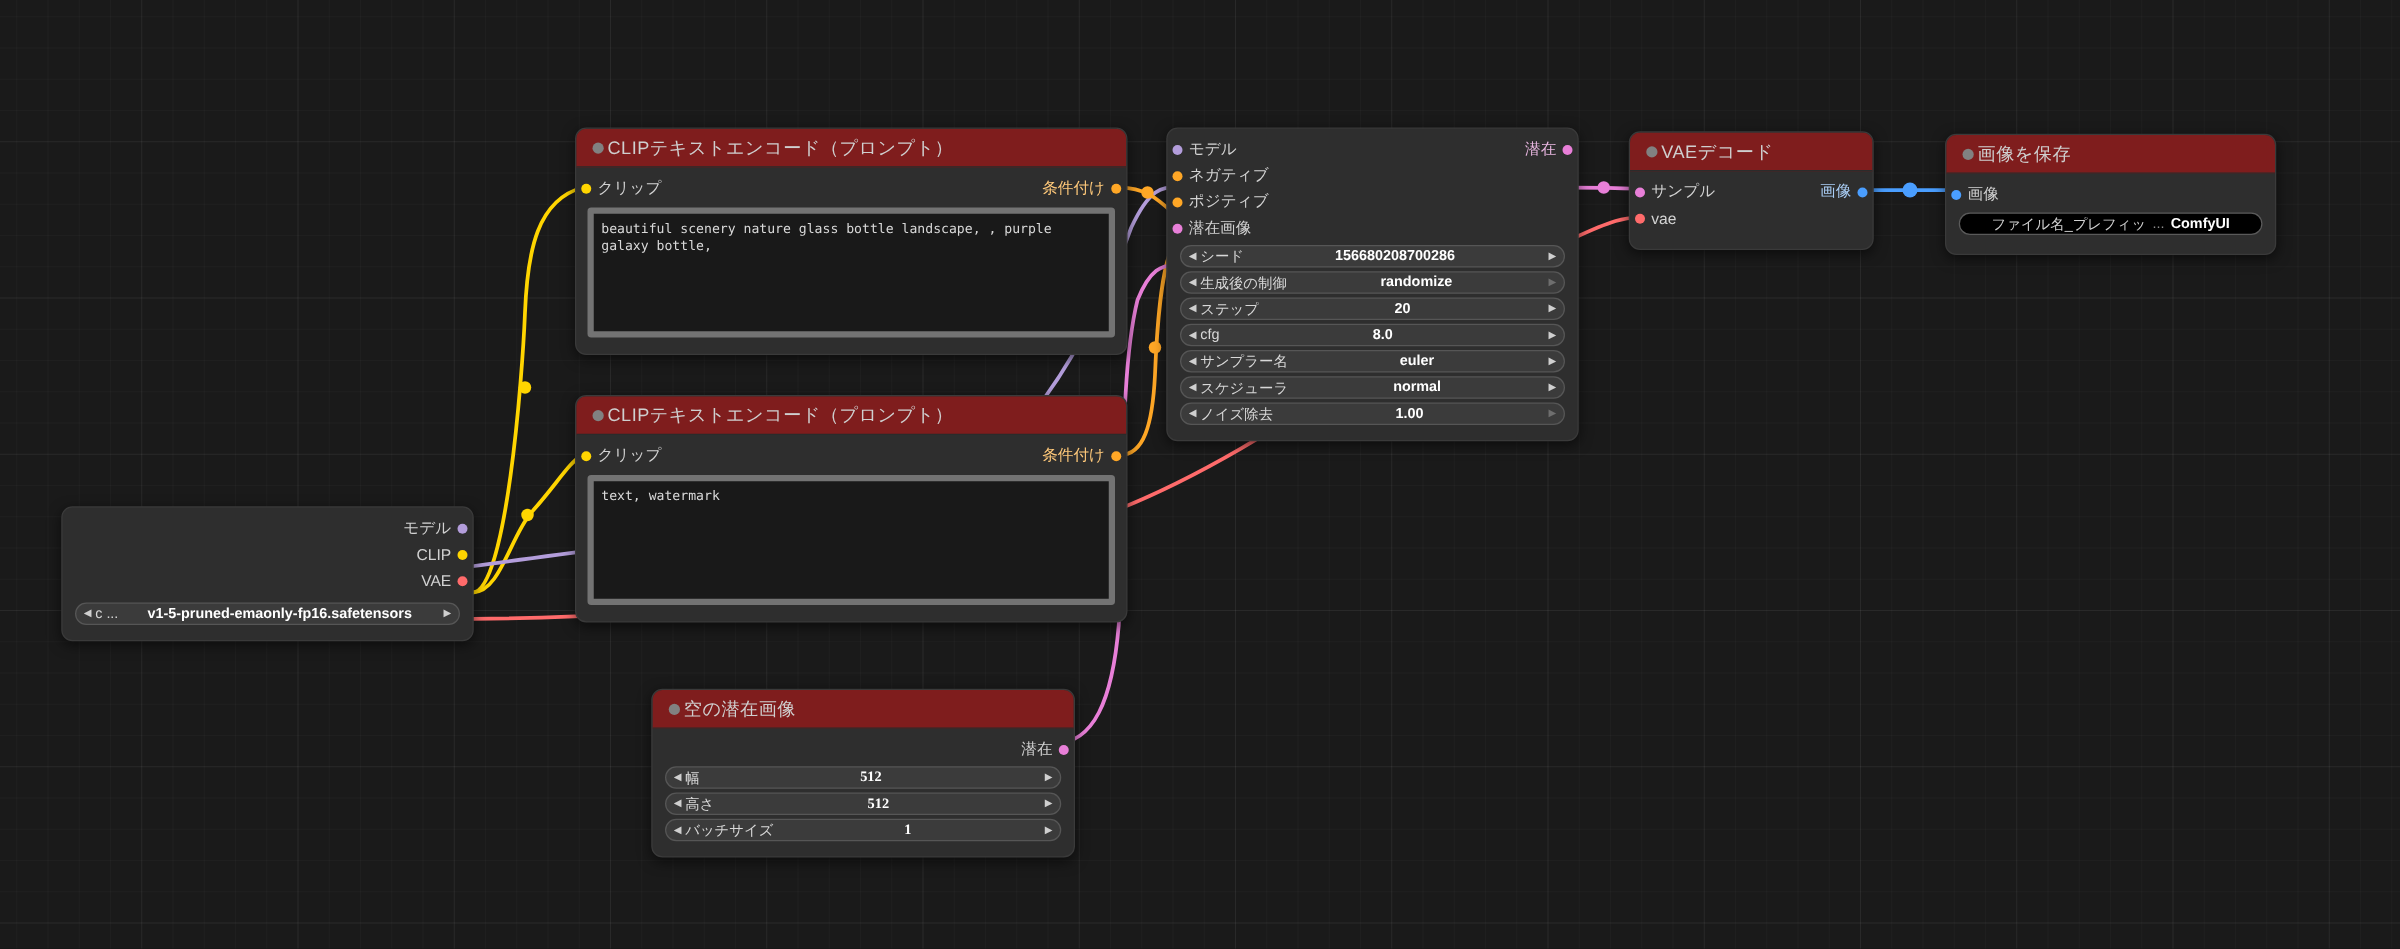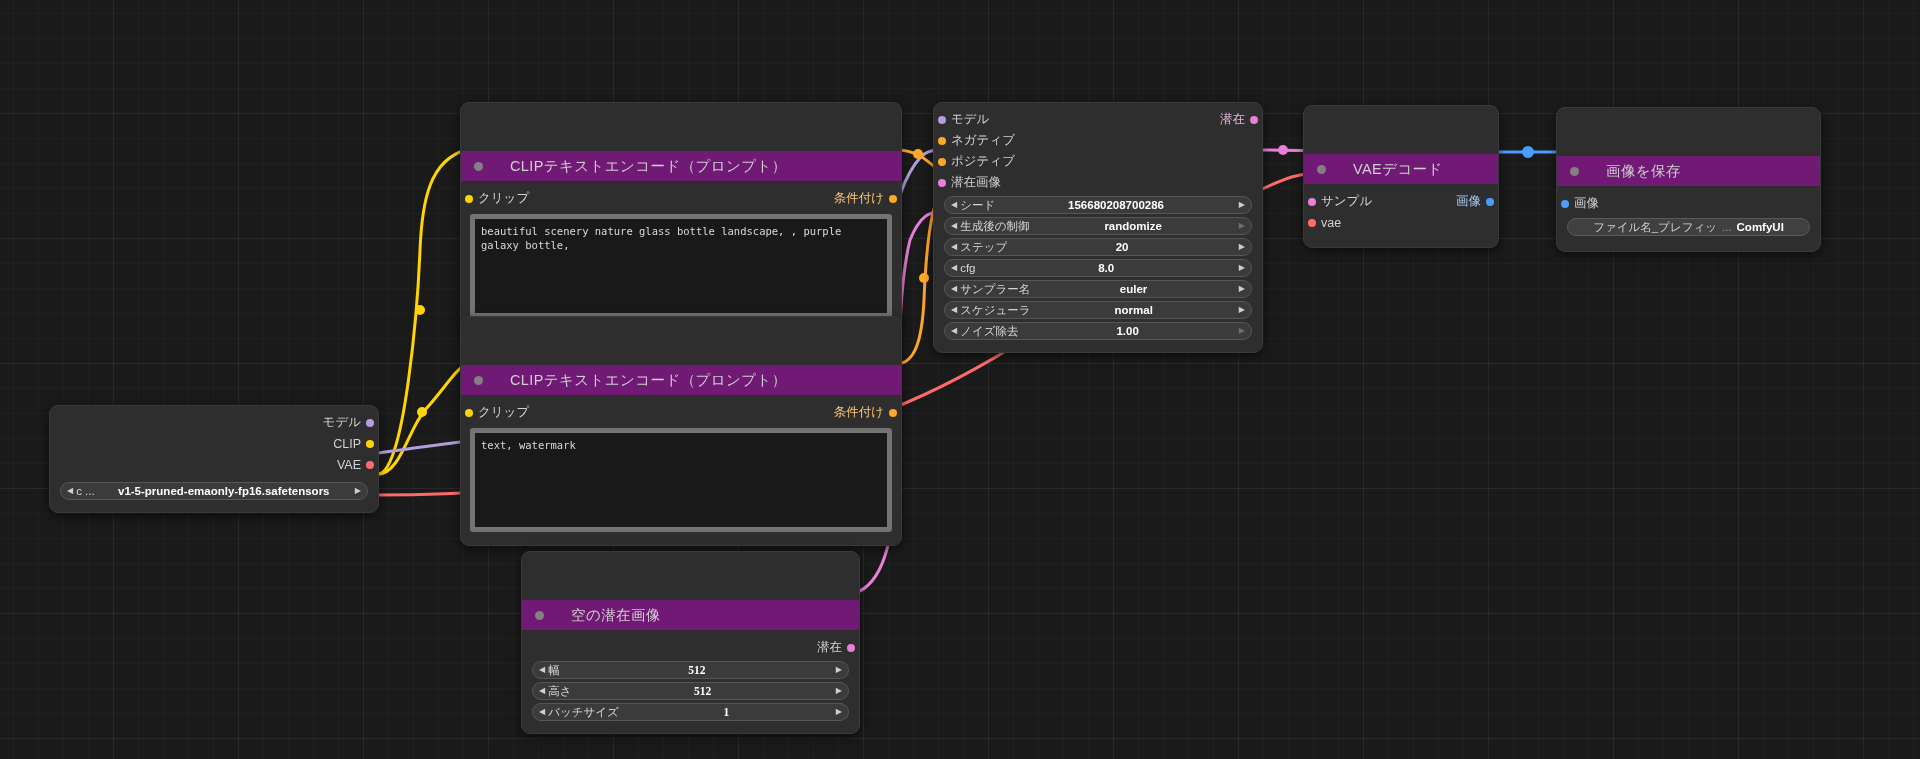--- a/index.html
+++ b/index.html
@@ -24,26 +24,25 @@
   .node {
     position:absolute;
     background:#2e2e2e;
     border-radius:9px;
     box-shadow:0 3px 10px rgba(0,0,0,0.55);
     border:1px solid #3a3a3a;
     overflow:hidden;
   }
   .node-title {
     height:31px;
-    background:#701a75;
+    background:#7f1d1d;
     display:flex; align-items:center;
     padding-left:13px;
-    gap:27px;
+    gap:3px;
     border-bottom:1px solid #2b2b2b;
-    margin-top:48px;
   }
   .title-dot {
     width:9px; height:9px; border-radius:50%;
     background:#818181; flex:0 0 auto;
   }
   .title-text {
     color:#cfcfcf; font-size:14.5px; letter-spacing:0.4px;
     white-space:nowrap;
   }
   .node-body { position:relative; padding:6px 0 9px 0; }
@@ -85,21 +84,21 @@
     color:#d9d9d9;
     font-family:"DejaVu Sans Mono", monospace;
     font-size:10.5px;
     line-height:1.35;
     padding:5px 6px;
     overflow:hidden;
     word-break:break-word;
   }
   .wpill {
     margin:3px 10px; height:18px;
-    background:#404040; border:1px solid #5a5a5a;
+    background:#000000; border:1px solid #5a5a5a;
     border-radius:9px;
     display:flex; align-items:center; justify-content:center;
     gap:5px; padding:0 8px;
     font-size:11.5px; color:#d0d0d0; white-space:nowrap;
   }
   .wpill .wval { color:#ffffff; font-weight:bold; }
 </style>
 </head>
 <body>
 

